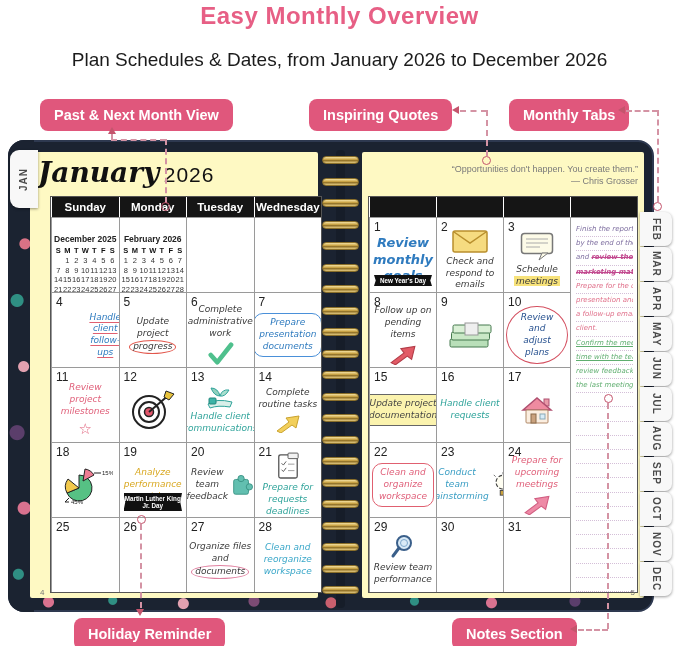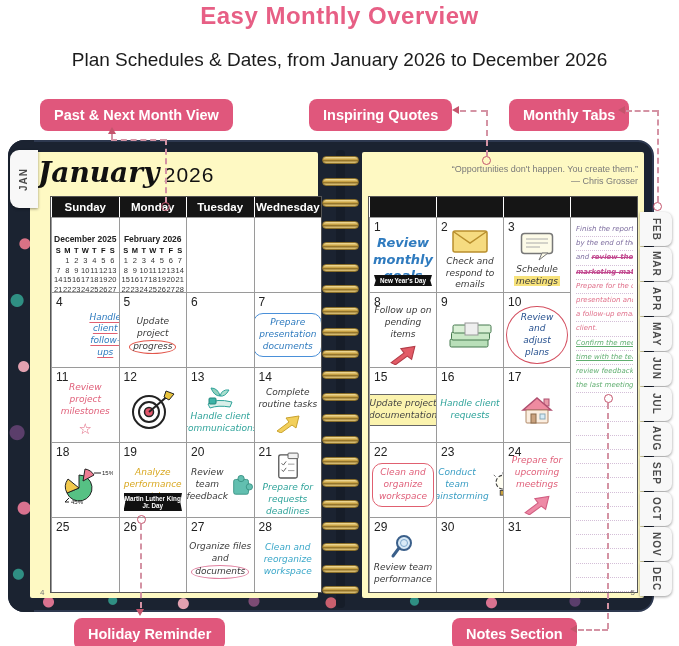--- a/index.html
+++ b/index.html
@@ -253,20 +253,28 @@
           </div>
         </div>
         <div class="gcell">
           <div class="daynum">5</div>
           <div class="cellbody">
             <div class="entry c-black"><span>Update project </span><span class="circ-orange">progress</span></div>
           </div>
         </div>
         <div class="gcell">
           <div class="daynum">6</div>
+          <div class="cellbody">
+            <div class="entry c-black"><span>Complete administrative work</span></div>
+            <div class="icon-wrap">
+              <svg width="28" height="24" viewBox="0 0 30 26">
+                <path d="M5 14 L12 22 L27 3" fill="none" stroke="#4fc08d" stroke-width="5" stroke-linecap="round" stroke-linejoin="round"></path>
+              </svg>
+            </div>
+          </div>
         </div>
         <div class="gcell">
           <div class="daynum">7</div>
           <div class="cellbody">
             <div class="entry c-blue box-blue"><span>Prepare presentation documents</span></div>
           </div>
         </div>
         <div class="gcell">
           <div class="daynum">11</div>
           <div class="cellbody">

